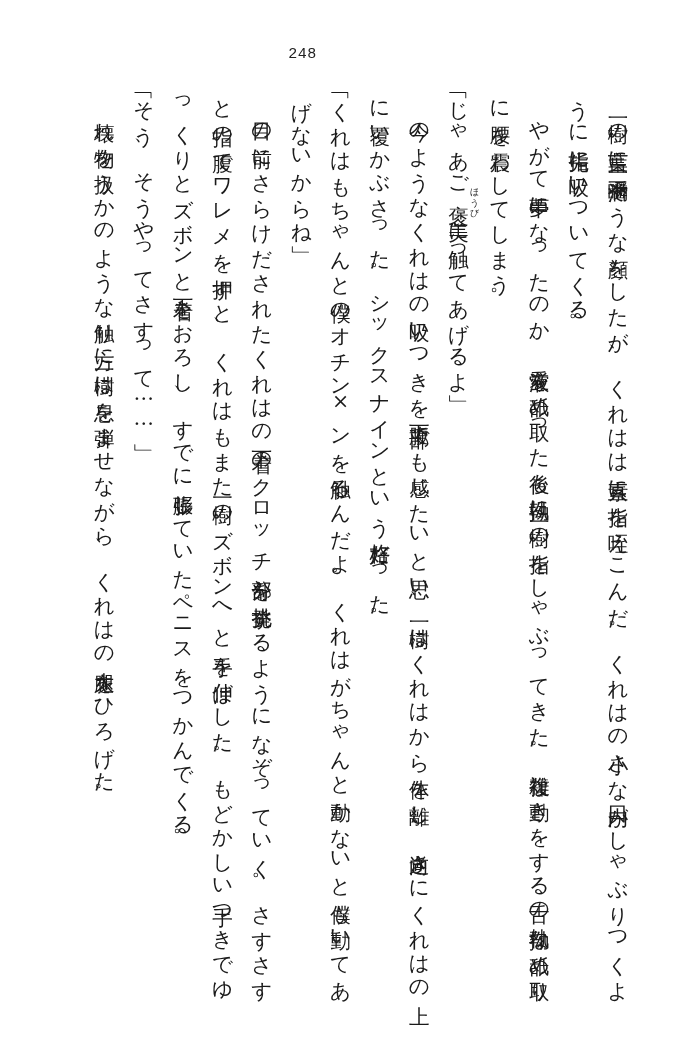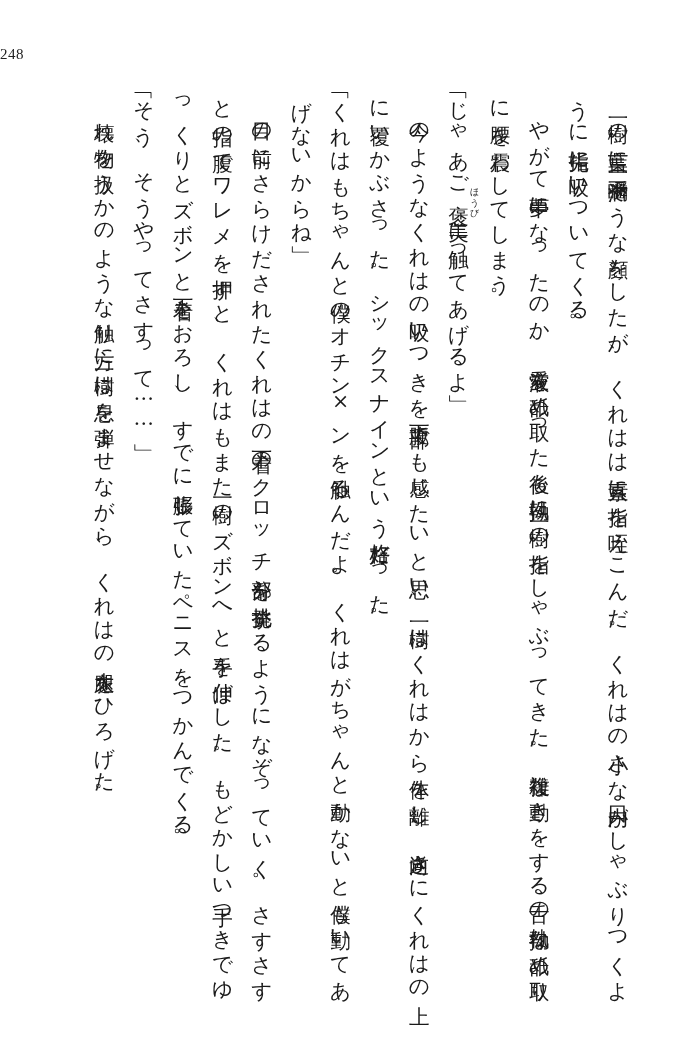--- a/index.html
+++ b/index.html
@@ -14,22 +14,22 @@
     background: #ffffff;
     overflow: hidden;
     font-family: "DejaVu Serif", serif;
     color: #1a1a1a;
   }
   .page-number {
     position: absolute;
     top: 46px;
     left: 0;
     right: 92px;
-    text-align: left;
-    font-family: Liberation Serif, serif;
+    text-align: center;
+    font-family: Liberation Mono, monospace;
     font-size: 15px;
     letter-spacing: 0.5px;
     color: #222;
   }
   
   .body-text {
     position: absolute;
     top: 86px;
     left: 62px;
     right: 60px;

